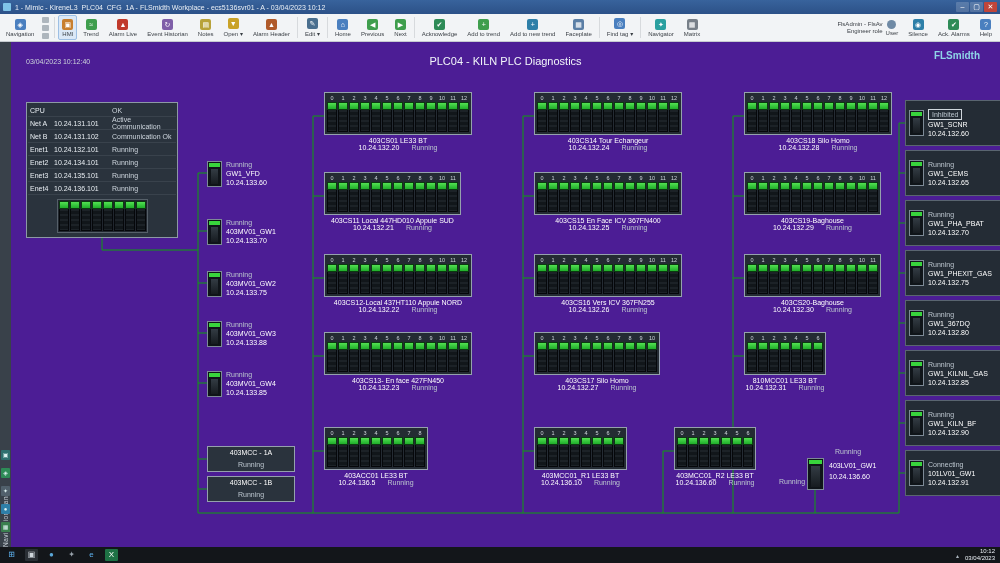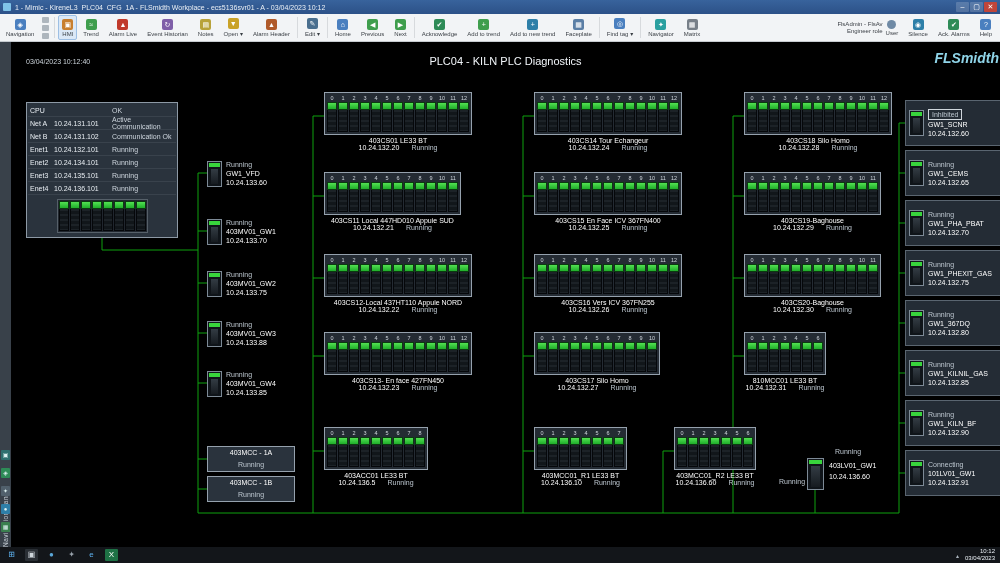--- a/index.html
+++ b/index.html
@@ -19,31 +19,31 @@
 .ric{width:11px;height:11px;border-radius:2px;color:#fff;font-size:7px;line-height:11px;text-align:center}
 .rsep{width:1px;background:#d7dadd;margin:2px 1px}
 .mini-col{display:flex;flex-direction:column;justify-content:center;gap:2px;padding:0 2px}
 .mini{width:7px;height:6px;background:#aeb6bd;border-radius:1px}
 .ribbon-right{margin-left:auto;display:flex;align-items:center;gap:6px;padding-right:2px}
 .user-block{display:flex;align-items:center;gap:3px;font-size:6px;color:#3a3f45}
 .user-lines{text-align:right;line-height:7px}
 .user-badge{display:flex;flex-direction:column;align-items:center;gap:1px}
 .uicon{width:9px;height:9px;border-radius:50%;background:#6f8aa5}
 
-.main{position:relative;height:505px;background:#000000;display:flex}
+.main{position:relative;height:505px;background:#4c1d95;display:flex}
 .navpane{width:11px;background:#39414a;color:#c8d0d7;display:flex;justify-content:center;padding-top:185px;font-size:6.5px}
 .navpane span{writing-mode:vertical-rl;transform:rotate(180deg);letter-spacing:.5px;white-space:nowrap}
 .ql-col{position:absolute;left:1px;top:408px;display:flex;flex-direction:column;gap:8px;z-index:3}
 .ql{width:9px;height:10px;border-radius:1px;font-size:6px;line-height:10px;text-align:center;color:#dff2f2}
 .canvas{position:absolute;left:11px;top:0;width:989px;height:505px;overflow:hidden}
 .wires{position:absolute;left:0;top:0}
 .wires line{stroke:#0ea10e;stroke-width:1}
 .stamp{position:absolute;left:15px;top:16px;color:#ccd4db;z-index:1}
 .mimic-title{position:absolute;left:0;right:0;top:13px;text-align:center;color:#f2f6fa;font-size:11px;z-index:1}
-.logo{position:absolute;right:1px;top:8px;color:#8fd4e8;font-size:14px;font-style:italic;font-weight:bold;z-index:1}
+.logo{position:absolute;right:20px;top:8px;color:#8fd4e8;font-size:10px;font-weight:bold;z-index:1}
 
 .cpu-panel{position:absolute;left:15px;top:60px;width:152px;background:#2a333d;border:1px solid #8d99a5;padding:1px;color:#e9eef3;z-index:1}
 .cpu-row{display:flex;height:13px;align-items:center;border-bottom:1px solid #39424c}
 .cpu-label{width:26px;padding-left:2px}
 .cpu-ip{width:58px}
 .cpu-status{flex:1;color:#cdd5dd}
 .cpu-rack{display:flex;gap:1px;justify-content:center;margin:4px auto 3px;background:#20262e;border:1px solid #566069;padding:1px;width:max-content}
 
 .slot{width:10px;display:flex;flex-direction:column}
 .snum{height:7px;line-height:7px;font-size:5.5px;color:#cfd6dc;text-align:center}

